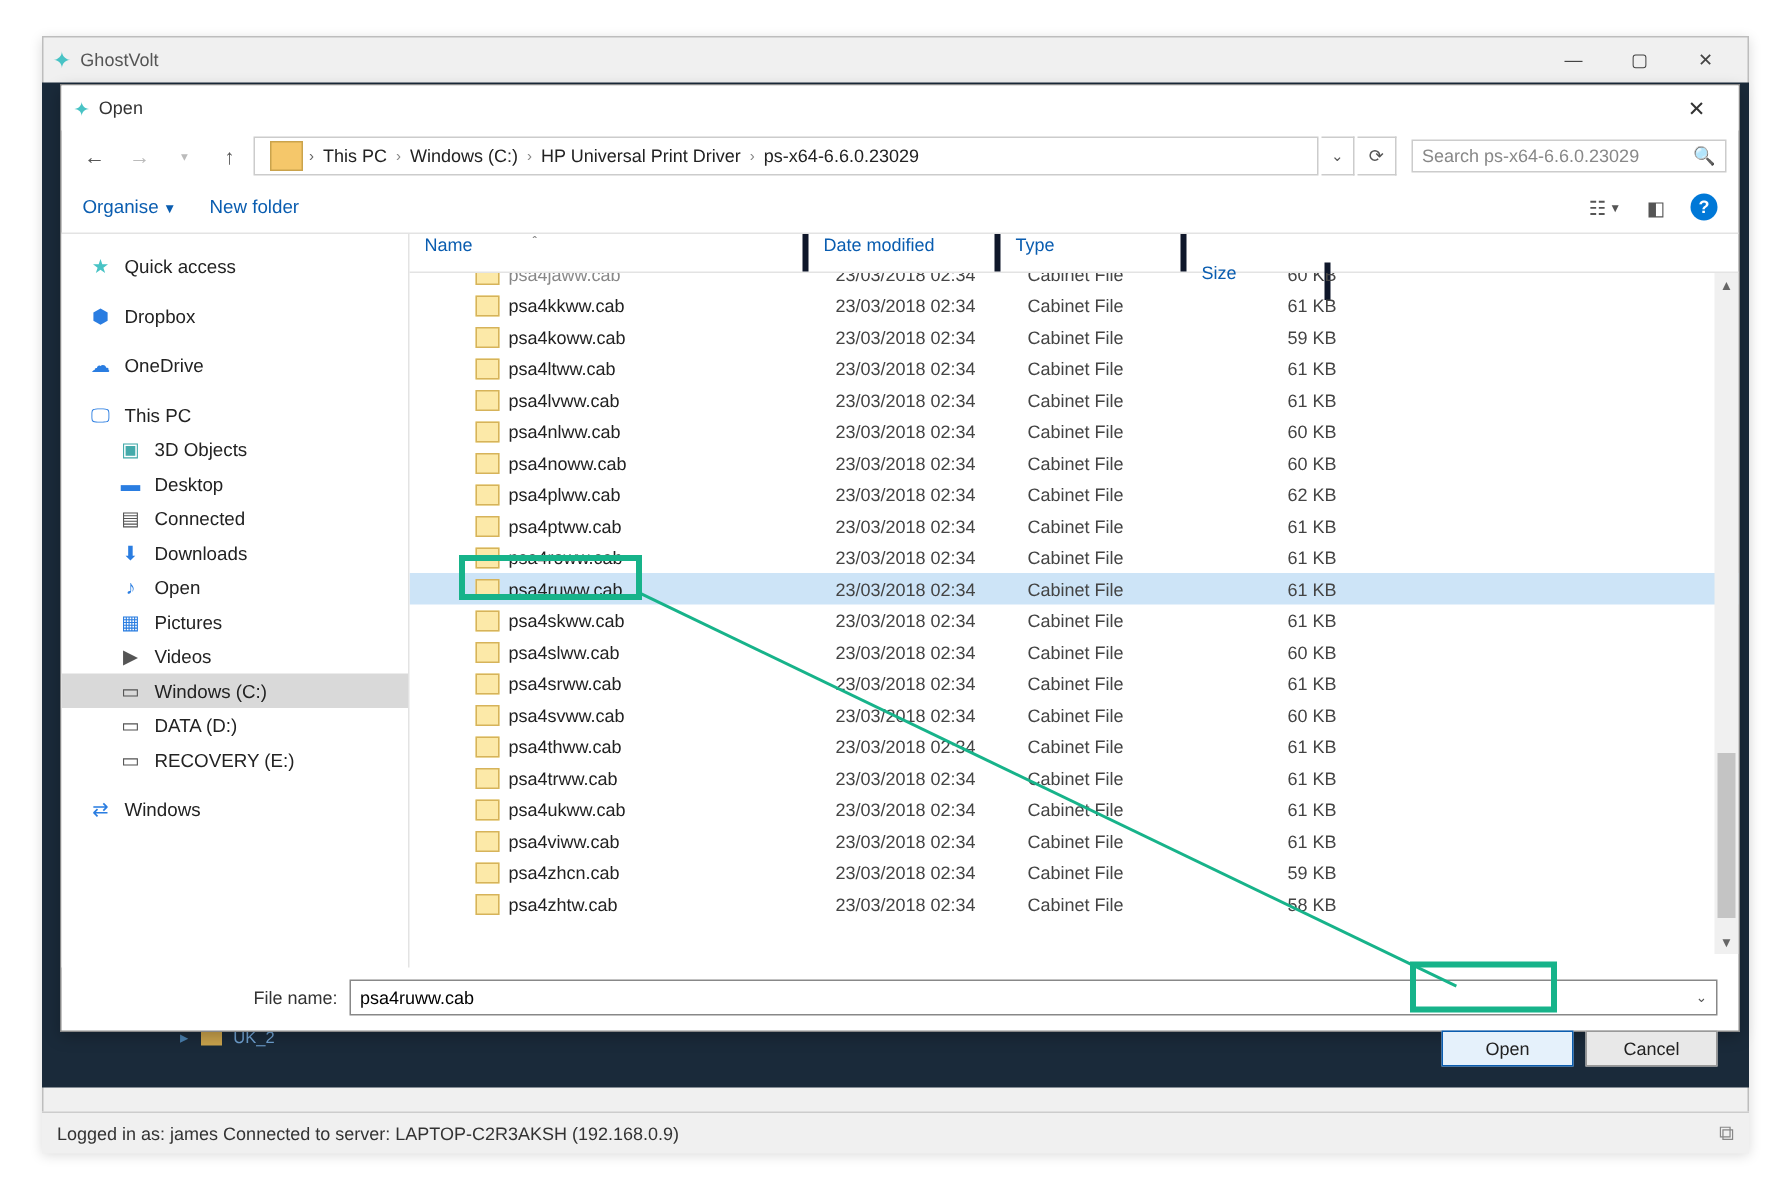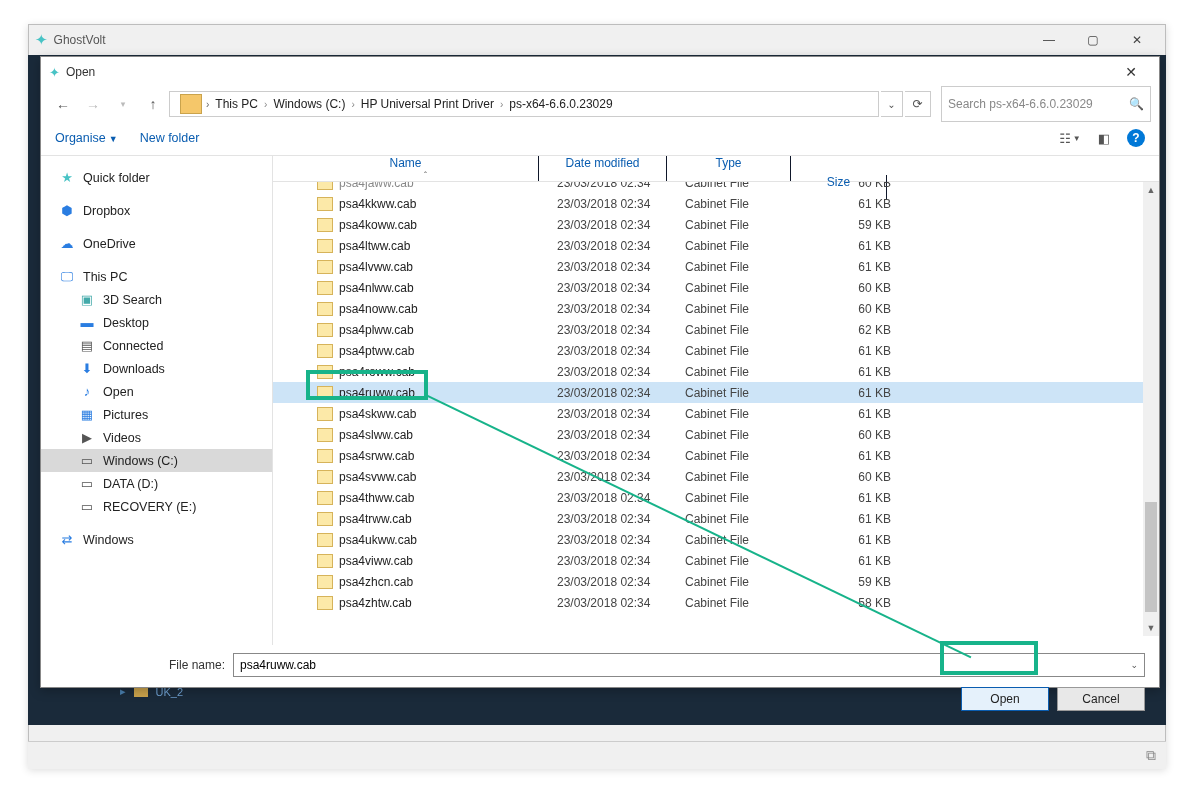--- a/index.html
+++ b/index.html
@@ -29,40 +29,40 @@
 .dlg-close { margin-left:auto; width:40px; text-align:center; color:#333; font-size:14px; }
 
 .nav-row { height:34px; display:flex; align-items:center; padding:0 8px; gap:2px; }
 .nav-btn { width:28px; height:26px; display:flex; align-items:center; justify-content:center; color:#555; font-size:14px; }
 .nav-btn.disabled { color:#bbb; }
 .folder-glyph { width:22px; height:20px; background:#f5c76a; border:1px solid #caa34c; margin:0 4px; }
 .breadcrumb { flex:1; height:26px; border:1px solid #ccc; background:#fff; display:flex; align-items:center; padding:0 6px; font-size:12px; color:#222; }
 .breadcrumb span.sep { color:#888; margin:0 6px; font-size:10px; }
 .bc-down { width:22px; height:26px; border:1px solid #ccc; border-left:none; display:flex; align-items:center; justify-content:center; color:#555; font-size:10px; }
 .refresh { width:26px; height:26px; border:1px solid #ccc; border-left:none; display:flex; align-items:center; justify-content:center; color:#555; font-size:12px; }
-.search-box { width:210px; height:36px; border:1px solid #ccc; margin-left:8px; display:flex; align-items:center; padding:0 6px; font-size:12px; color:#888; }
+.search-box { width:210px; height:22px; border:1px solid #ccc; margin-left:8px; display:flex; align-items:center; padding:0 6px; font-size:12px; color:#888; }
 .search-box .mag { margin-left:auto; color:#888; font-size:12px; }
 
 .toolbar-row { height:34px; display:flex; align-items:center; padding:0 14px; gap:22px; }
 .toolbar-row .link { font-size:12.5px; color:#0a5db0; }
 .toolbar-row .link .caret { font-size:9px; margin-left:3px; }
 .toolbar-right { margin-left:auto; display:flex; align-items:center; gap:12px; }
 .tb-icon { width:22px; height:22px; display:flex; align-items:center; justify-content:center; color:#555; font-size:13px; }
 .help-icon { width:18px; height:18px; border-radius:50%; background:#0078d7; color:#fff; font-size:12px; font-weight:bold; display:flex; align-items:center; justify-content:center; }
 
 .content { display:flex; height:490px; border-top:1px solid #e3e3e3; }
 .sidebar { width:232px; border-right:1px solid #e3e3e3; background:#fff; padding:10px 0; overflow:hidden; }
 .side-item { display:flex; align-items:center; height:23px; padding:0 18px; font-size:12.5px; color:#222; gap:8px; }
 .side-item.sub { padding-left:38px; }
 .side-item.selected { background:#d9d9d9; }
 .side-glyph { width:16px; height:14px; display:inline-flex; align-items:center; justify-content:center; font-size:13px; }
 
 .file-area { flex:1; position:relative; }
 .columns { display:flex; height:26px; border-bottom:1px solid #e3e3e3; font-size:12px; color:#0a5db0; align-items:center; }
-.col { padding:0 10px; border-right:1px solid #0f172a; display:flex; align-items:center; height:100%;flex-direction:column; }
+.col { padding:0 10px; border-right:4px solid #0f172a; display:flex; height:100%; }
 .col-name { width:266px; }
 .col-name .sort { margin-left:40px; font-size:9px; color:#666; }
 .col-date { width:128px; }
 .col-type { width:124px; }
 .col-size { width:96px; text-align:right; justify-content:flex-start;margin-top:38px; }
 .filelist { height:454px; overflow:hidden; position:relative; }
 .row { display:flex; align-items:center; height:21px; font-size:12px; color:#222; padding-left:44px; }
 .row.selected { background:#cde4f7; }
 .row .ficon { width:16px; height:14px; background:#fce9a8; border:1px solid #d6b35a; margin-right:6px; }
 .row .fname { width:218px; }
@@ -99,20 +99,21 @@
   </div>
 </div>
 <div class="dark-body">
   <div style="position:absolute; left:92px; top:630px; color:#6fa0d0; font-size:11px; display:flex; align-items:center; gap:8px;">
     <span style="color:#4a80b0;">▸</span>
     <span style="width:14px;height:11px;background:#caa34c;display:inline-block;"></span>
     <span>UK_2</span>
   </div>
 </div>
 <div class="statusbar">
+  <span>Logged in as: james   Connected to server:  LAPTOP-C2R3AKSH (192.168.0.9)</span>
   <span class="right-icon">⧉</span>
 </div>
 
 <div class="dialog">
   <div class="dlg-title">
     <span class="icon">✦</span>
     <span class="txt">Open</span>
     <div class="dlg-close">✕</div>
   </div>
 
@@ -147,40 +148,40 @@
       <div class="tb-icon">☷ <span style="font-size:8px;margin-left:2px;">▼</span></div>
       <div class="tb-icon">◧</div>
       <div class="help-icon">?</div>
     </div>
   </div>
 
   <div class="content">
     <div class="sidebar" id="sidebar">
         <div class="side-item">
           <span class="side-glyph" style="color:#48c3c5">★</span>
-          <span>Quick folder</span>
+          <span>Quick access</span>
         </div>
         <div style="height: 10px;"></div>
         <div class="side-item">
           <span class="side-glyph" style="color:#2a7de1">⬢</span>
           <span>Dropbox</span>
         </div>
         <div style="height: 10px;"></div>
         <div class="side-item">
           <span class="side-glyph" style="color:#2a7de1">☁</span>
           <span>OneDrive</span>
         </div>
         <div style="height: 10px;"></div>
         <div class="side-item">
           <span class="side-glyph" style="color:#2a7de1">🖵</span>
           <span>This PC</span>
         </div>
         <div class="side-item sub">
           <span class="side-glyph" style="color:#4aa">▣</span>
-          <span>3D Search</span>
+          <span>3D Objects</span>
         </div>
         <div class="side-item sub">
           <span class="side-glyph" style="color:#2a7de1">▬</span>
           <span>Desktop</span>
         </div>
         <div class="side-item sub">
           <span class="side-glyph" style="color:#555">▤</span>
           <span>Connected</span>
         </div>
         <div class="side-item sub">

